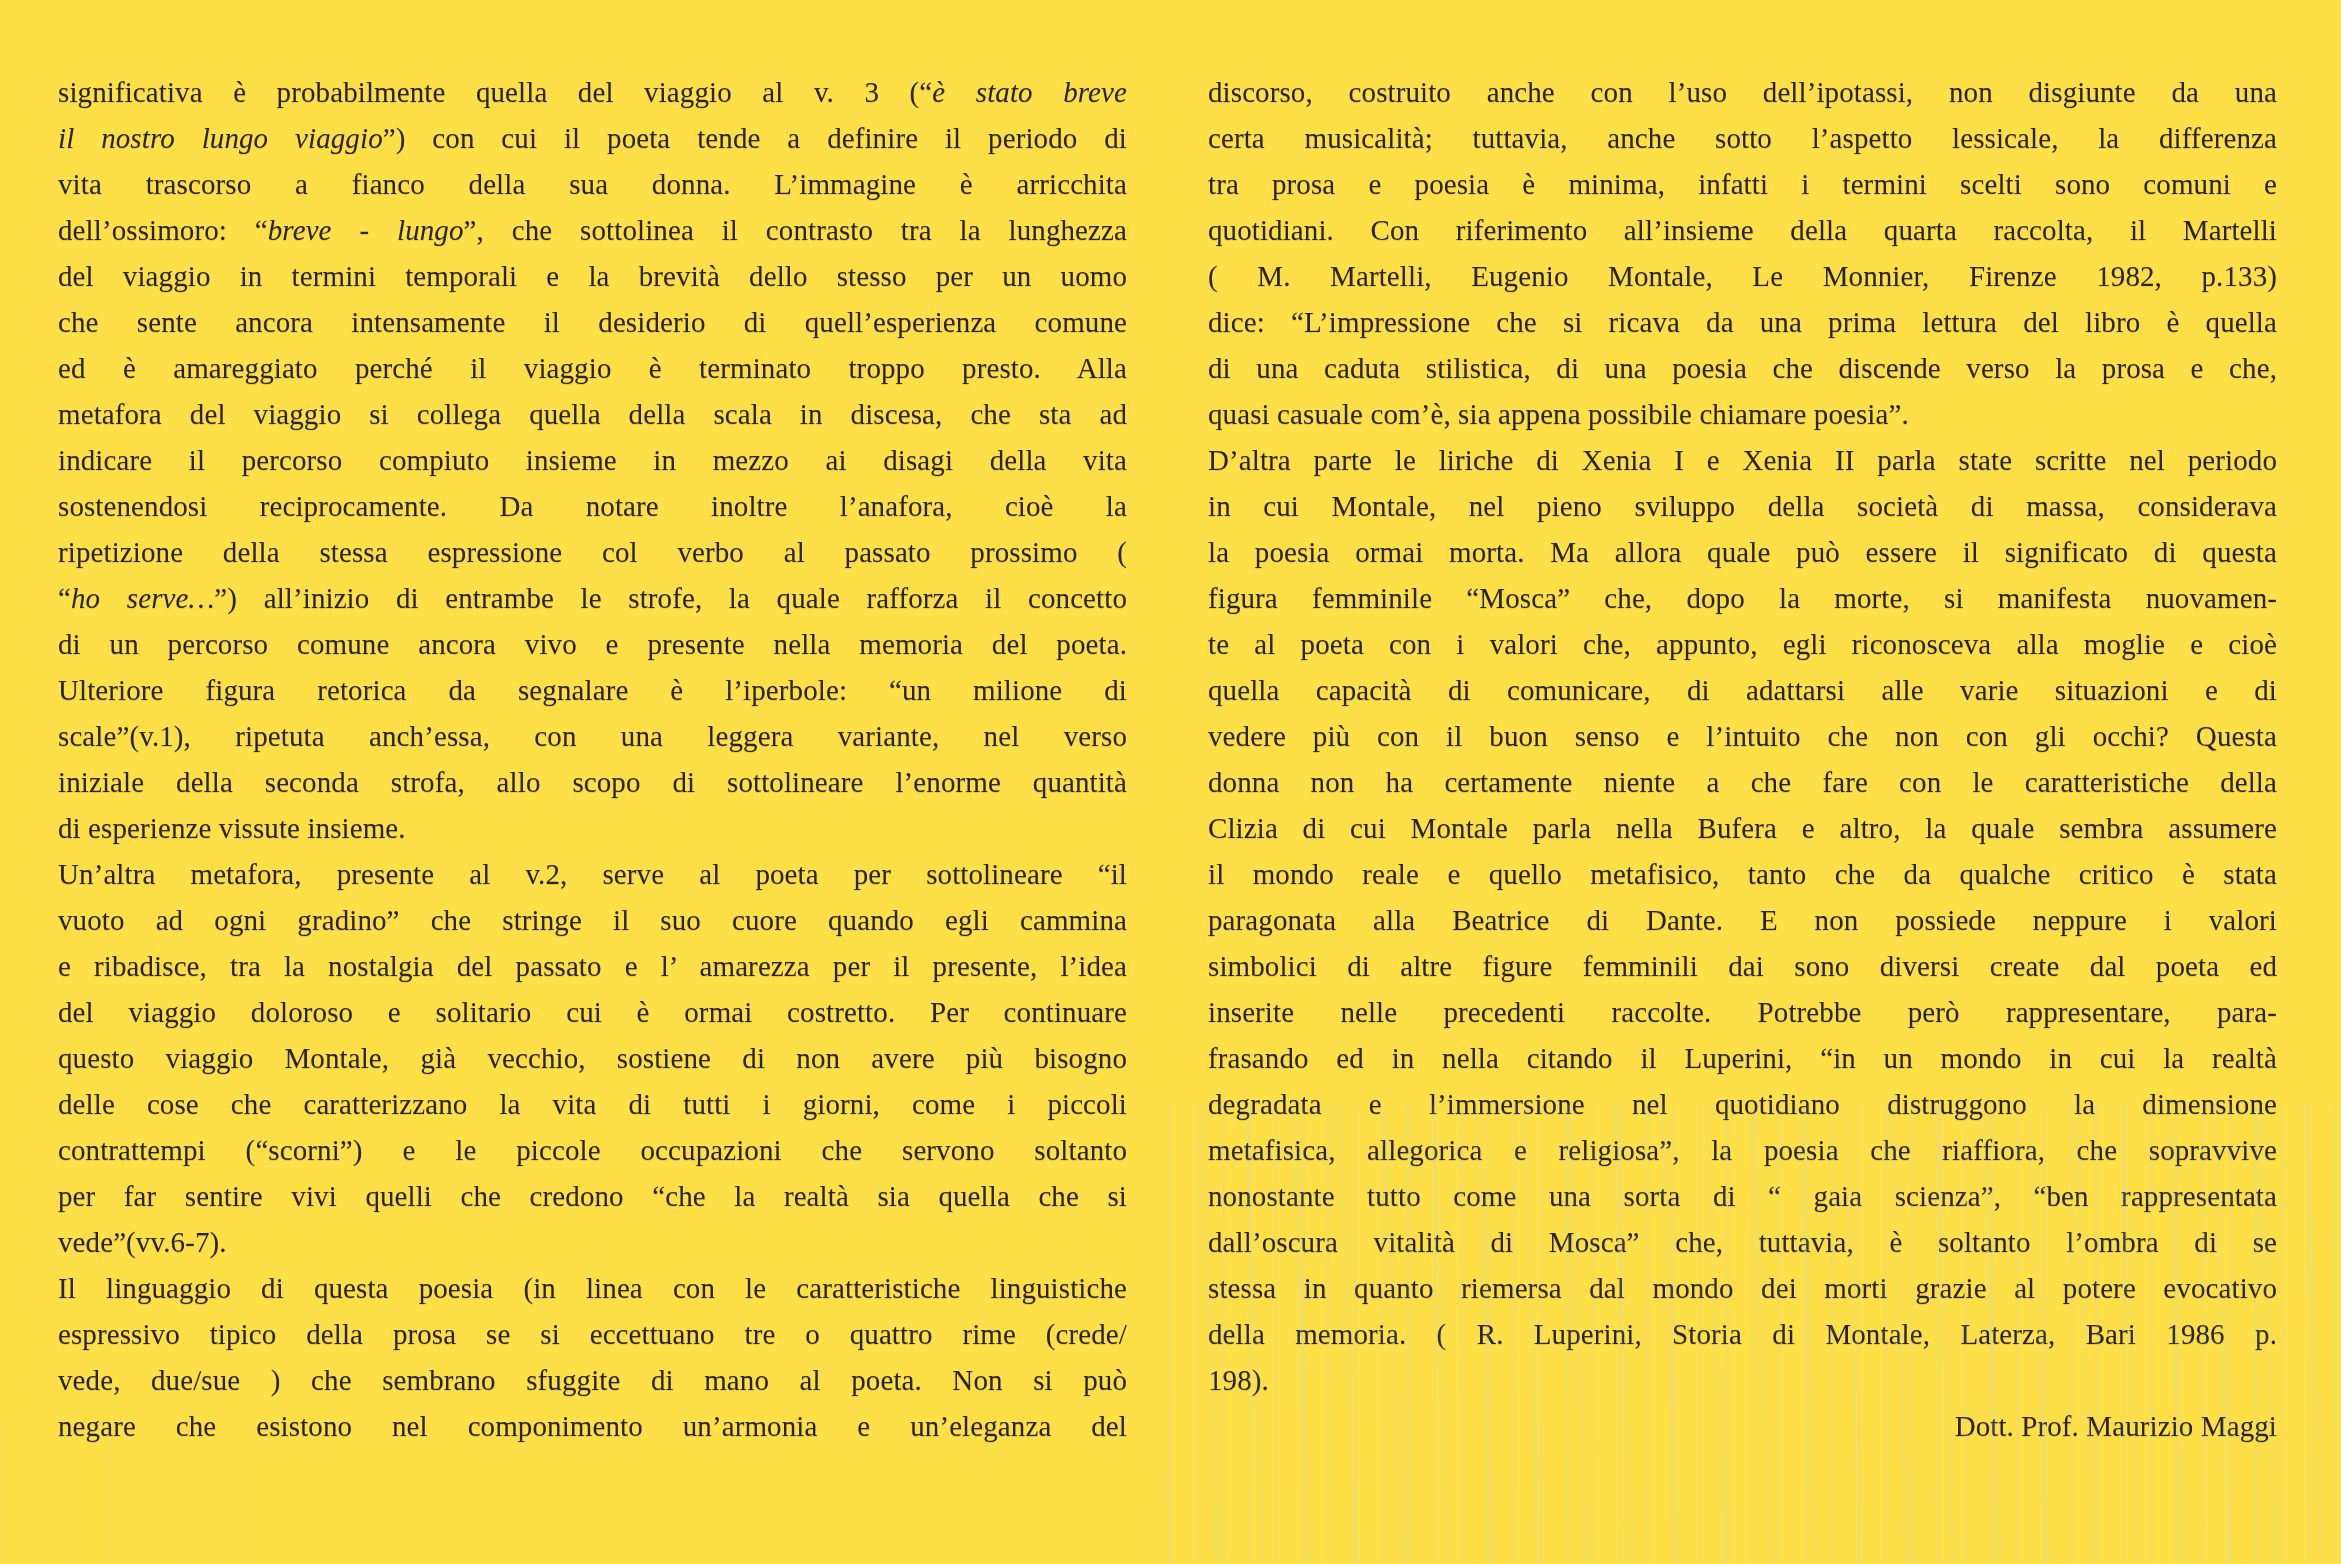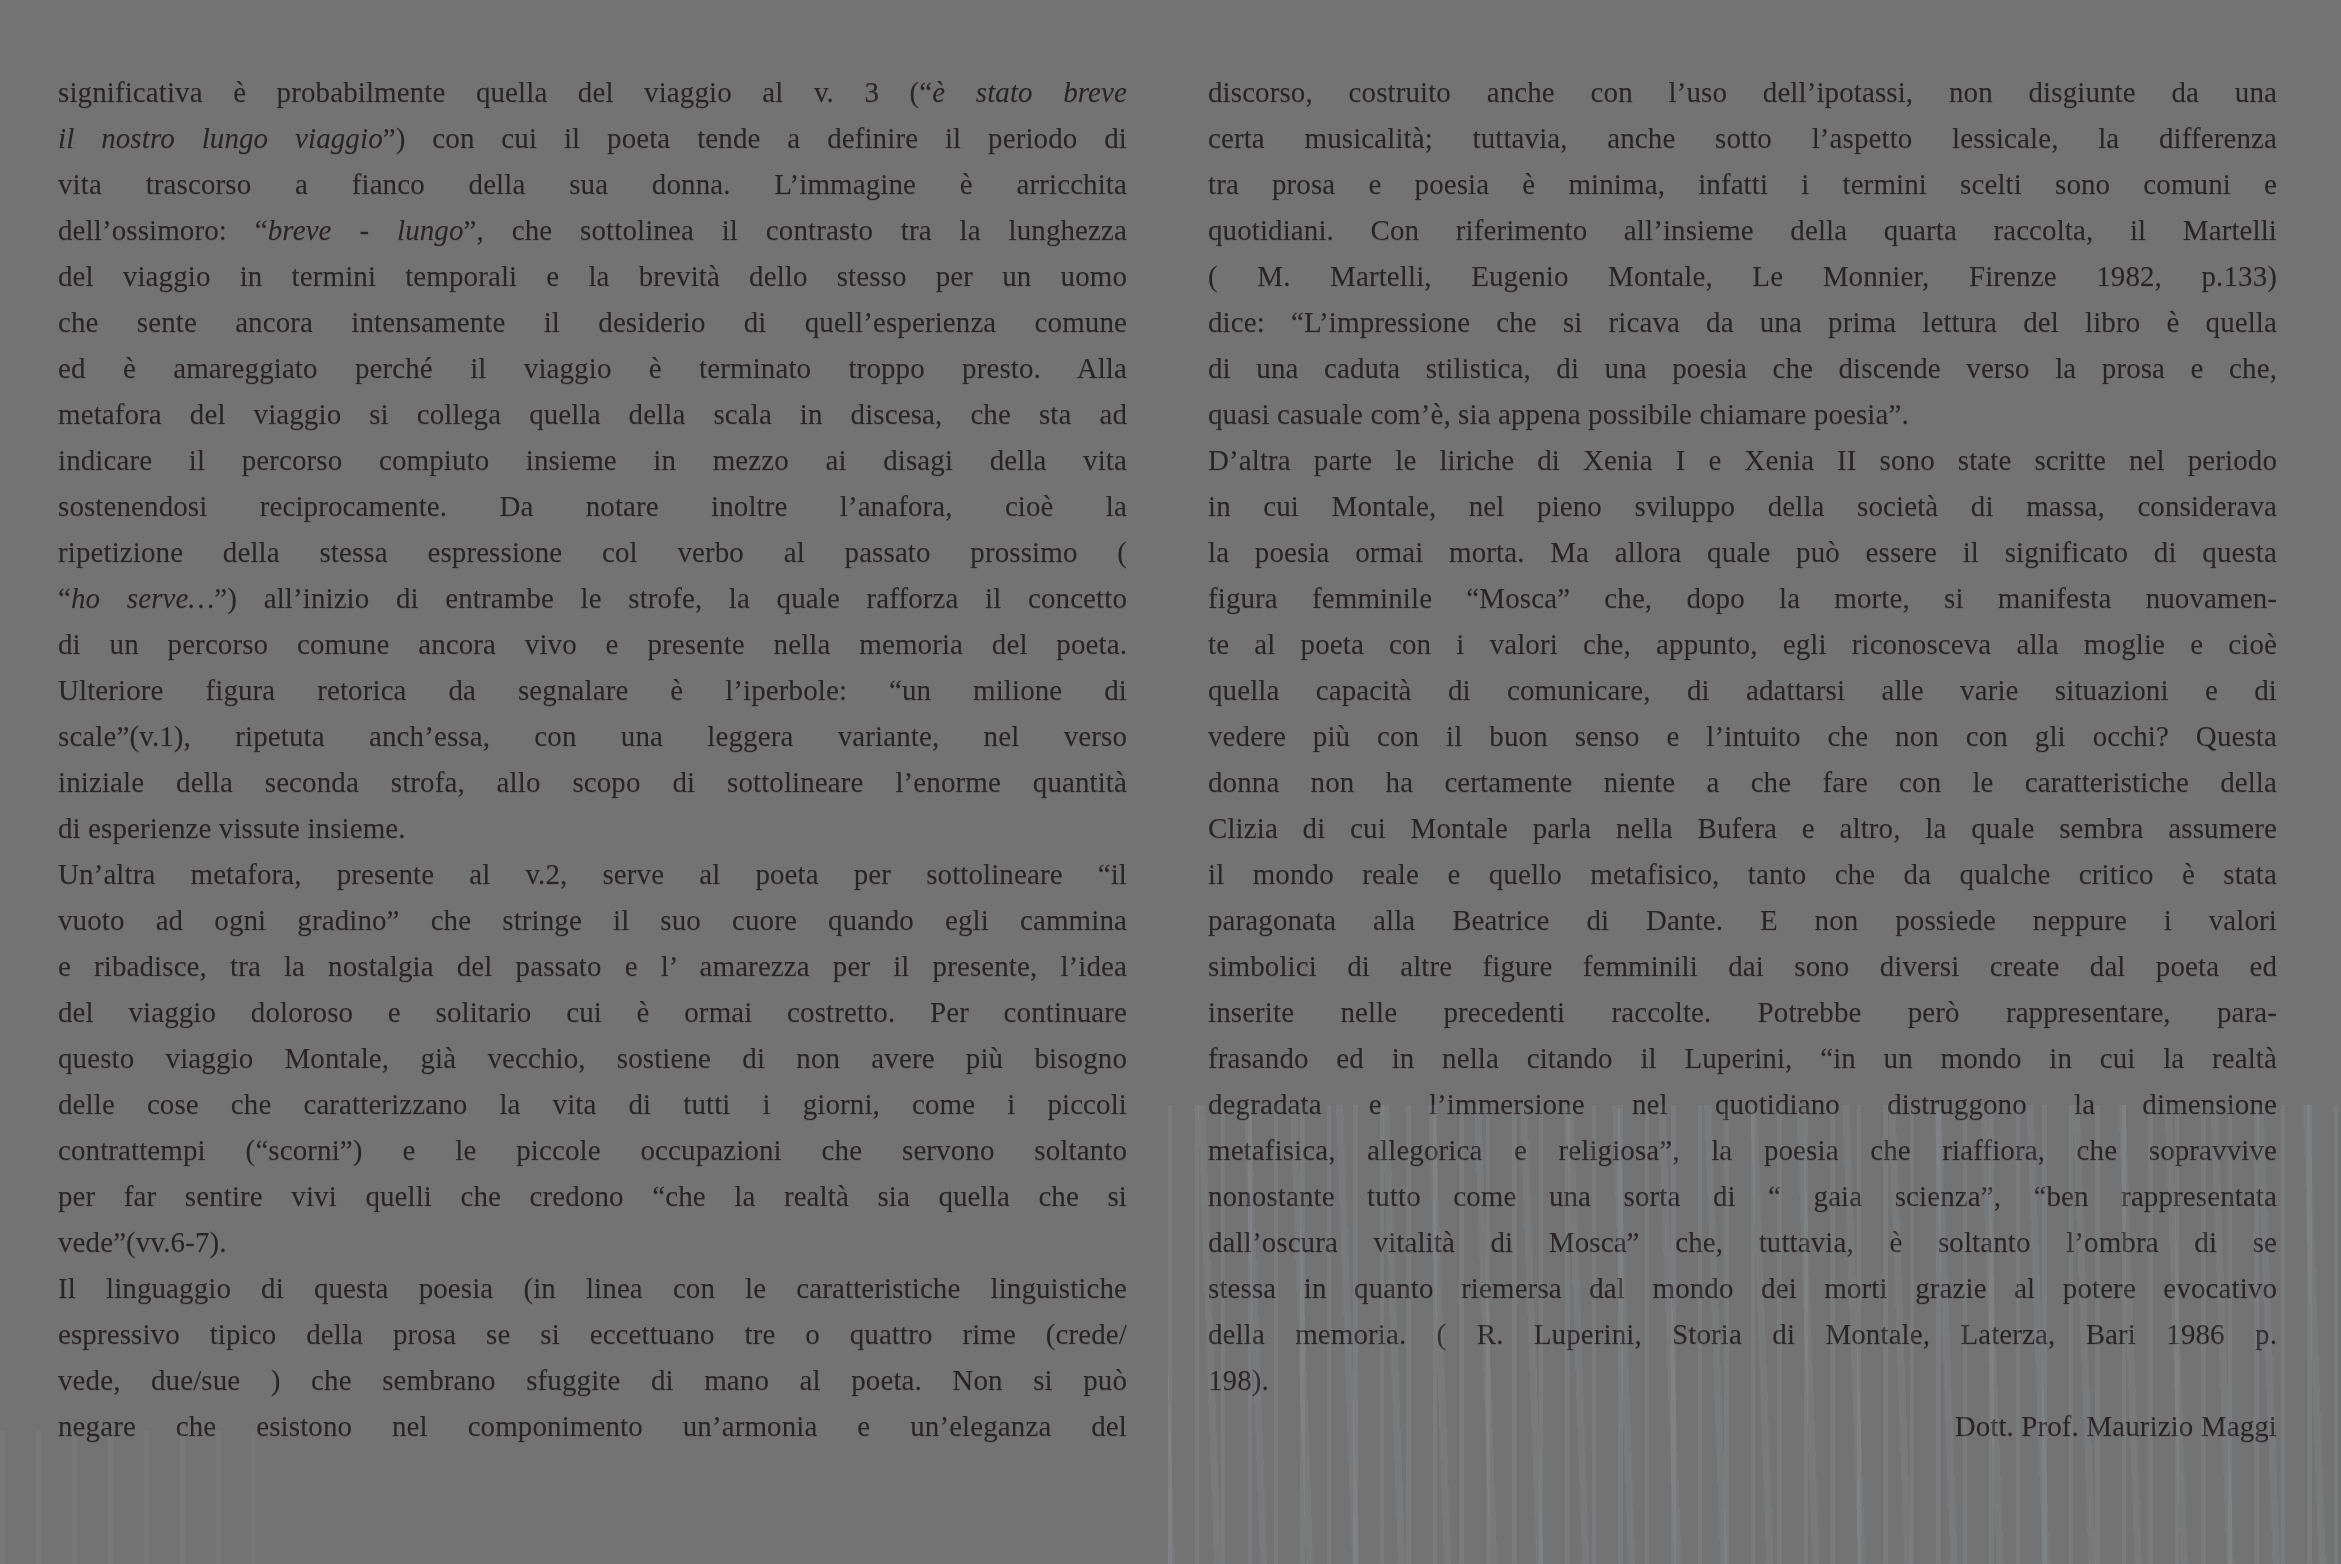--- a/index.html
+++ b/index.html
@@ -2,21 +2,21 @@
 <html style="font-size:8.2px"><head>
 <meta charset="utf-8">
 <style>
   html,body{margin:0;padding:0;}
   body{
     width:2342px;height:1564px;position:relative;overflow:hidden;
     background:#fbfbf8;
     font-family:"Liberation Serif", serif;
   }
   .page{
-    position:absolute;inset:0;background:#737373;color:#2b2427;font-family:Liberation Serif, serif;
+    position:absolute;inset:0;background:#fde047;color:#2b2427;font-family:Liberation Serif, serif;
   }
   .col{position:absolute;top:69px;width:1069px;}
   .col-left{left:58px;}
   .col-right{left:1208px;}
   .line{
     height:46px;line-height:46px;font-size:29px;
     overflow:hidden;white-space:normal;
     text-shadow:0 1px 0 rgba(45,38,42,0.14);
     letter-spacing:0.1px;
   }
@@ -79,21 +79,21 @@
   <div class="col col-right">
     <div>
         <div class="line just">discorso, costruito anche con l’uso dell’ipotassi, non disgiunte da una</div>
         <div class="line just">certa musicalità; tuttavia, anche sotto l’aspetto lessicale, la differenza</div>
         <div class="line just">tra prosa e poesia è minima, infatti i termini scelti sono comuni e</div>
         <div class="line just">quotidiani. Con riferimento all’insieme della quarta raccolta, il Martelli</div>
         <div class="line just">( M. Martelli, Eugenio Montale, Le Monnier, Firenze 1982, p.133)</div>
         <div class="line just">dice: “L’impressione che si ricava da una prima lettura del libro è quella</div>
         <div class="line just">di una caduta stilistica, di una poesia che discende verso la prosa e che,</div>
         <div class="line">quasi casuale com’è, sia appena possibile chiamare poesia”.</div>
-        <div class="line just">D’altra parte le liriche di Xenia I e Xenia II sono state scritte nel periodo</div>
+        <div class="line just">D’altra parte le liriche di Xenia I e Xenia II parla state scritte nel periodo</div>
         <div class="line just">in cui Montale, nel pieno sviluppo della società di massa, considerava</div>
         <div class="line just">la poesia ormai morta. Ma allora quale può essere il significato di questa</div>
         <div class="line just">figura femminile “Mosca” che, dopo la morte, si manifesta nuovamen-</div>
         <div class="line just">te al poeta con i valori che, appunto, egli riconosceva alla moglie e cioè</div>
         <div class="line just">quella capacità di comunicare, di adattarsi alle varie situazioni e di</div>
         <div class="line just">vedere più con il buon senso e l’intuito che non con gli occhi? Questa</div>
         <div class="line just">donna non ha certamente niente a che fare con le caratteristiche della</div>
         <div class="line just">Clizia di cui Montale parla nella Bufera e altro, la quale sembra assumere</div>
         <div class="line just">il mondo reale e quello metafisico, tanto che da qualche critico è stata</div>
         <div class="line just">paragonata alla Beatrice di Dante. E non possiede neppure i valori</div>

